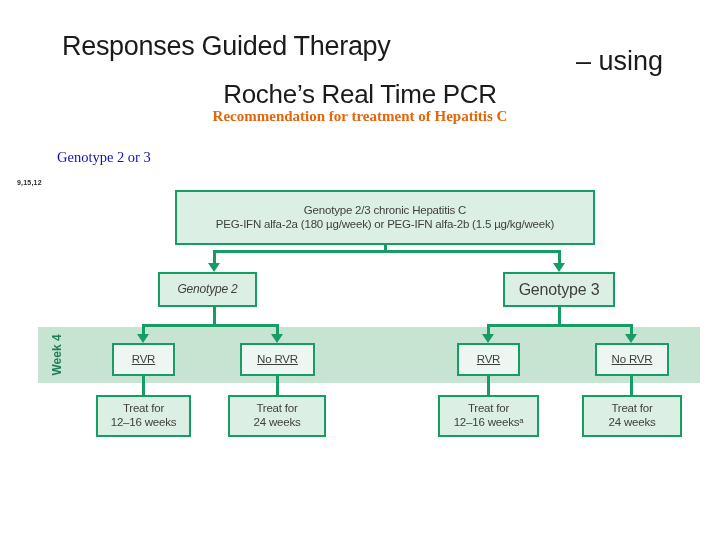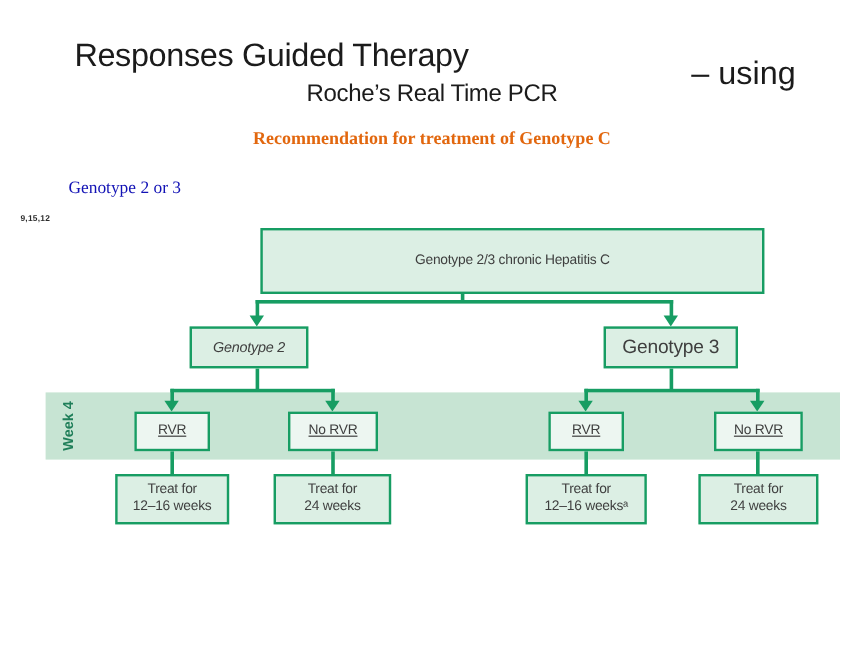--- a/index.html
+++ b/index.html
@@ -6,36 +6,36 @@
     --green:#179d63; --band:#c7e4d3; --fill:#dcefe4; --fill-light:#edf6f1;
     --box-text:#3f3f3f; --title:#1b1b1b; --orange:#e2670e; --blue:#1212b5; --week:#1f7e59;
   }
   html,body{margin:0;padding:0;}
   body{width:720px;height:540px;background:#ffffff;font-family:"Liberation Sans",sans-serif;}
   .slide{position:relative;width:720px;height:540px;background:#ffffff;overflow:hidden;}
 
   
   .title-left{position:absolute;left:62px;top:31px;font-size:27px;color:var(--title);letter-spacing:-0.3px;}
   .title-right{position:absolute;left:576px;top:46px;font-size:27px;color:var(--title);}
-  .title-line2{position:absolute;left:0;top:67px;width:720px;text-align:center;font-size:20px;color:var(--title);letter-spacing:-0.3px;}
+  .title-line2{position:absolute;left:0;top:79px;width:720px;text-align:center;font-size:26px;color:var(--title);letter-spacing:-0.3px;}
   .subtitle{position:absolute;left:0;top:108px;width:720px;text-align:center;
             font-family:"Liberation Serif",serif;font-weight:bold;font-size:15px;color:var(--orange);}
   .section-label{position:absolute;left:57px;top:149px;font-family:"Liberation Serif",serif;
             font-weight:normal;font-size:14.5px;color:var(--blue);}
   .citation{position:absolute;left:17px;top:179px;font-size:7px;font-weight:bold;color:#2a2a2a;letter-spacing:0.2px;}
 
   
   .band{position:absolute;left:38px;top:327px;width:662px;height:56px;background:var(--band);}
   .week-label{position:absolute;left:40px;top:327px;width:34px;height:56px;display:flex;align-items:center;justify-content:center;}
   .week-label span{transform:rotate(-90deg);white-space:nowrap;font-size:12px;font-weight:bold;color:var(--week);}
   .fbox{position:absolute;box-sizing:border-box;border:2.5px solid var(--green);background:var(--fill);
         display:flex;flex-direction:column;align-items:center;justify-content:center;
         text-align:center;font-size:11.5px;line-height:1.2;color:var(--box-text);letter-spacing:-0.2px;}
   .fbox.light{background:var(--fill-light);text-decoration:underline;}
-  .top-box{left:175px;top:190px;width:420px;height:55px;font-size:11.5px;margin-left:42px;}
+  .top-box{left:175px;top:190px;width:420px;height:55px;font-size:11.5px;}
   .g2{left:158px;top:272px;width:99px;height:35px;font-size:12px;font-style:italic;}
   .g3{left:503px;top:272px;width:112px;height:35px;font-size:16px;}
   .rvr1{left:112px;top:343px;width:63px;height:33px;}
   .norvr1{left:240px;top:343px;width:75px;height:33px;}
   .rvr2{left:457px;top:343px;width:63px;height:33px;}
   .norvr2{left:595px;top:343px;width:74px;height:33px;}
   .t1{left:96px;top:395px;width:95px;height:42px;}
   .t2{left:228px;top:395px;width:98px;height:42px;}
   .t3{left:438px;top:395px;width:101px;height:42px;}
   .t4{left:582px;top:395px;width:100px;height:42px;}
@@ -45,21 +45,21 @@
              border-right:6px solid transparent;border-top:9px solid var(--green);}
 </style>
 </head>
 <body>
 
 <div class="slide">
 
   <span class="title-left">Responses Guided Therapy</span>
   <span class="title-right">– using</span>
   <div class="title-line2">Roche’s Real Time PCR</div>
-  <div class="subtitle">Recommendation for treatment of Genotype C</div>
+  <div class="subtitle">Recommendation for treatment of Hepatitis C</div>
   <div class="section-label">Genotype 2 or 3</div>
   <div class="citation">9,15,12</div>
 
   <div class="band"></div>
   <div class="week-label">
     <span>Week 4</span>
   </div>
 
   <div class="line" style="left:384px;top:245px;width:3px;height:7px;"></div>
   <div class="line" style="left:213px;top:250px;width:348px;height:3px;"></div>
@@ -82,20 +82,21 @@
   <div class="arrowhead" style="left:482px;top:334px;"></div>
   <div class="arrowhead" style="left:625px;top:334px;"></div>
 
   <div class="line" style="left:142px;top:376px;width:3px;height:20px;"></div>
   <div class="line" style="left:276px;top:376px;width:3px;height:20px;"></div>
   <div class="line" style="left:487px;top:376px;width:3px;height:20px;"></div>
   <div class="line" style="left:630px;top:376px;width:3px;height:20px;"></div>
 
   <div class="fbox top-box">
     <span>Genotype 2/3 chronic Hepatitis C</span>
+    <span>PEG-IFN alfa-2a (180 µg/week) or PEG-IFN alfa-2b (1.5 µg/kg/week)</span>
   </div>
 
   <div class="fbox g2">
     <span>Genotype 2</span>
   </div>
   <div class="fbox g3">
     <span>Genotype 3</span>
   </div>
 
   <div class="fbox light rvr1">

